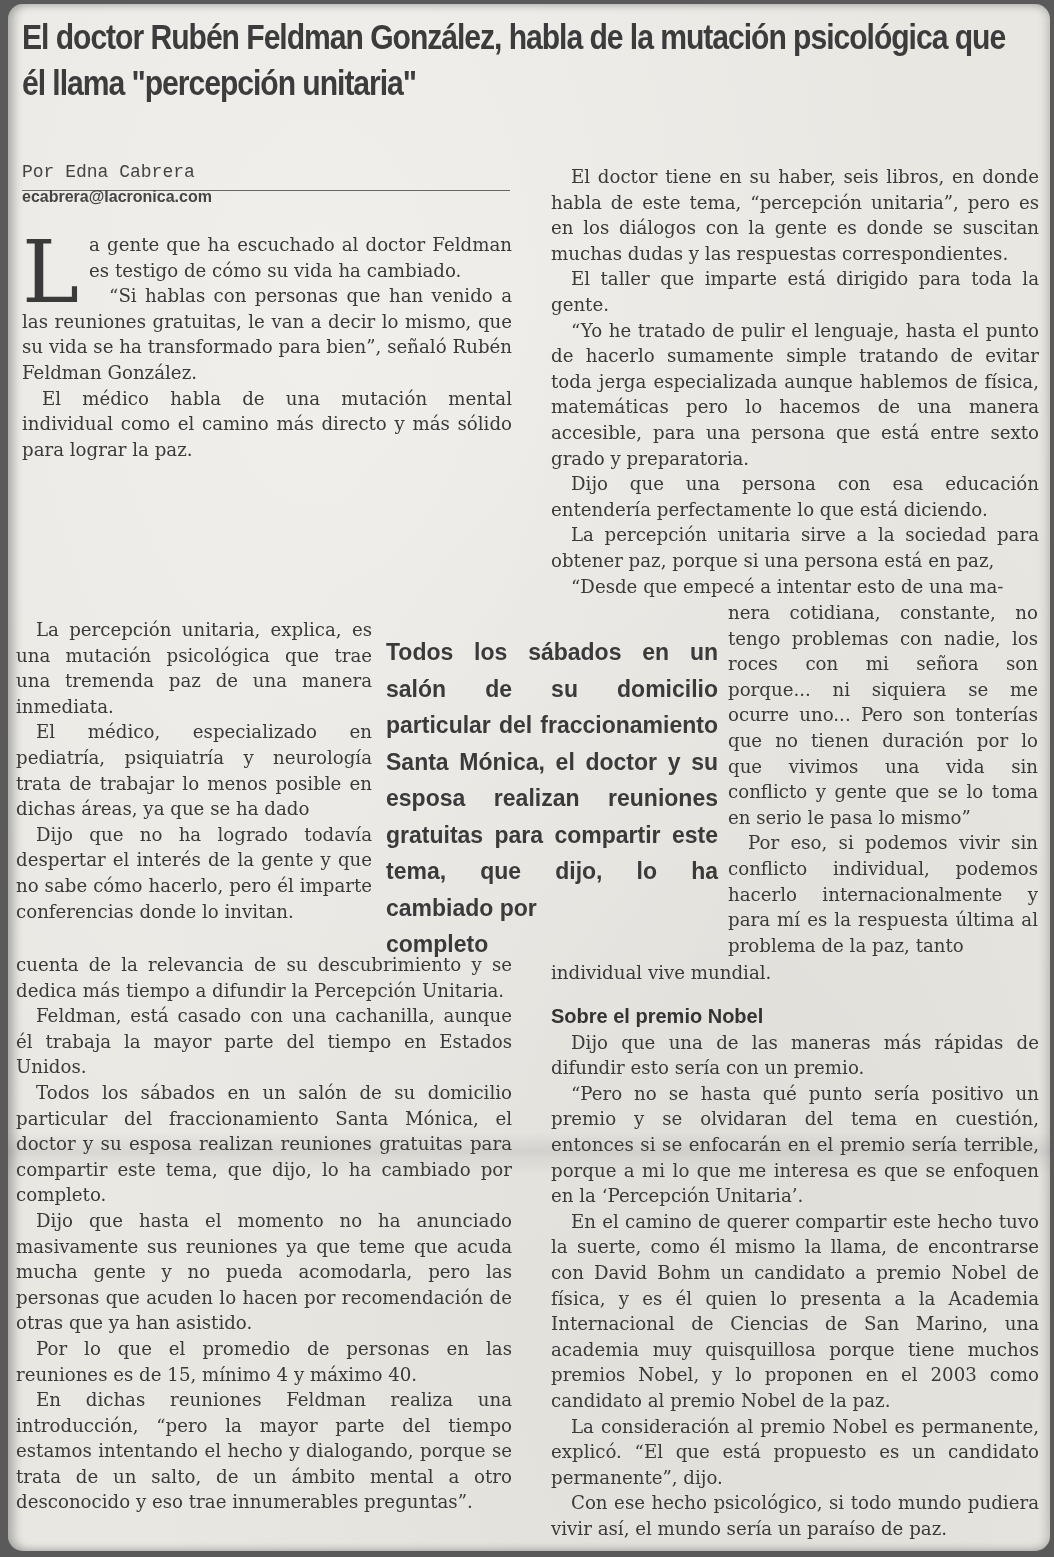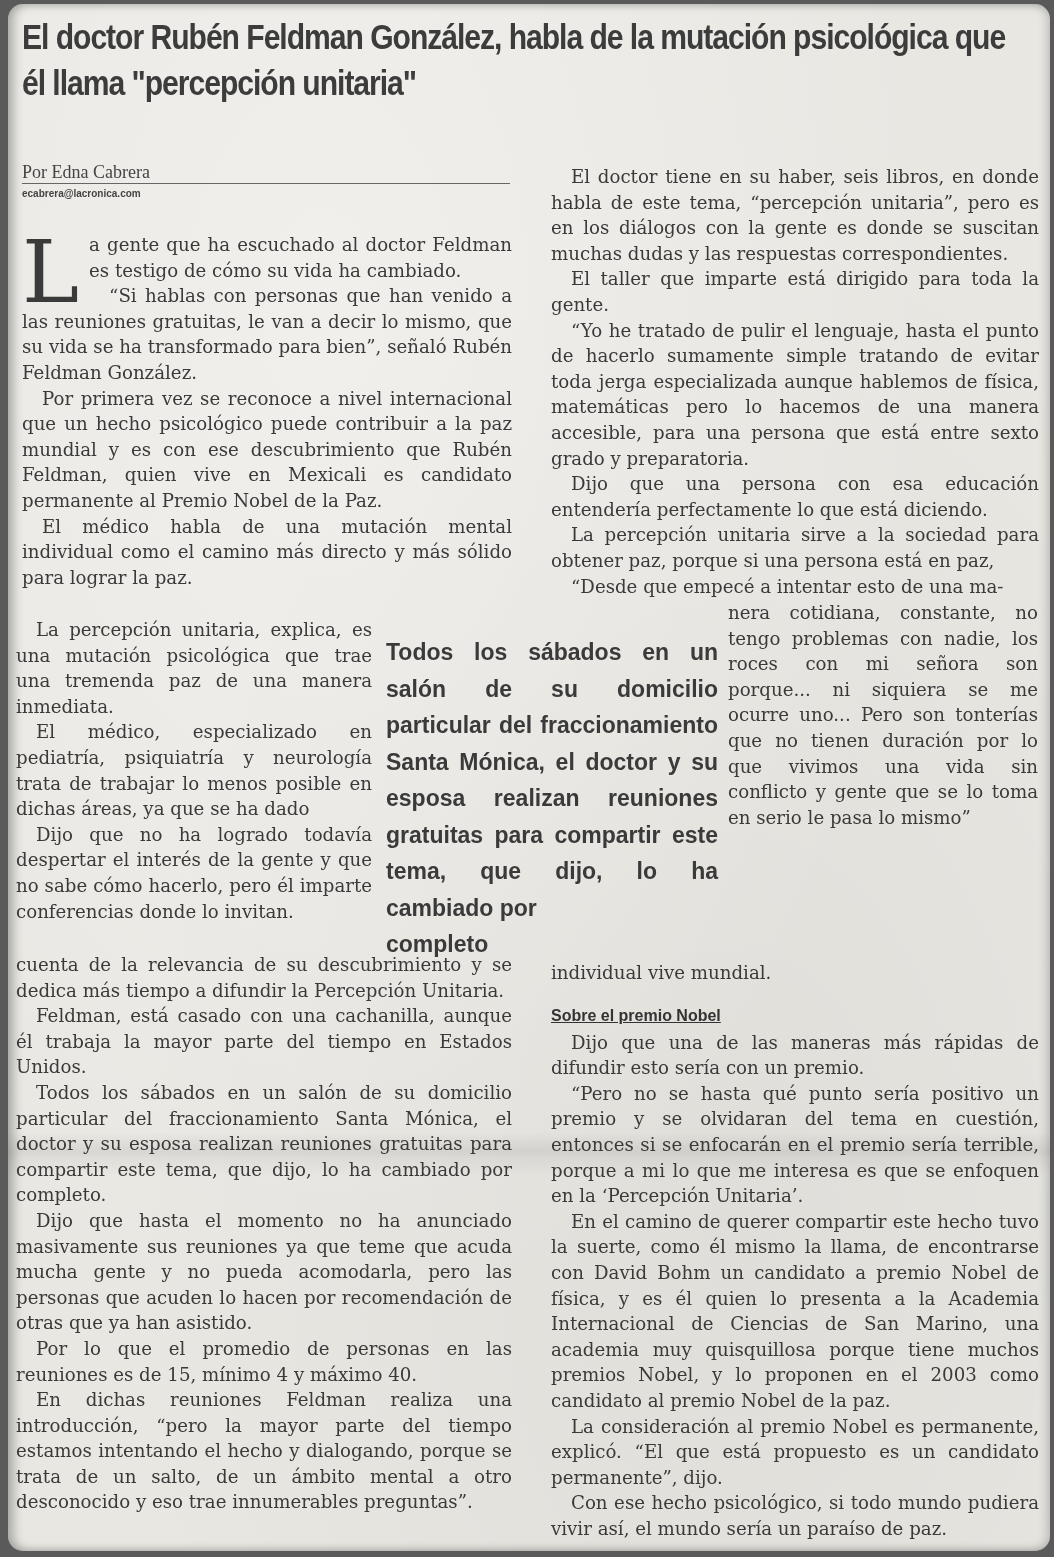--- a/index.html
+++ b/index.html
@@ -20,47 +20,47 @@
   }
   .headline {
     position:absolute; left:14px; top:10px; width:1000px;
     font-family:"Liberation Sans", sans-serif; font-weight:bold;
     font-size:35px; line-height:46px; color:#3c3c3c;
     letter-spacing:-1.2px; transform:scaleX(0.86); transform-origin:left top;
     width:1160px;
   }
   .byline {
     position:absolute; left:14px; top:158px; width:488px;
-    border-bottom:1px solid #666; padding-bottom:0;
-    font-family:Liberation Serif, serif; font-size:18px; color:#444;
+    border-bottom:1px solid #666; padding-bottom:8px;
+    font-family:Liberation Mono, monospace; font-size:18px; color:#444;
   }
   .email {
     position:absolute; left:14px; top:184px;
-    font-family:"Liberation Sans", sans-serif; font-weight:bold; font-size:10px; color:#444;
+    font-family:"Liberation Sans", sans-serif; font-weight:bold; font-size:16px; color:#444;
   }
   .col {
     position:absolute; color:#3a3a3a;
     font-size:18.2px; line-height:25.6px; text-align:justify;
   }
   .col p { margin:0; text-indent:20px; }
   .col p.noindent { text-indent:0; }
   .dropcap {
     float:left; font-size:86px; line-height:68px; margin:6px 10px 0 0;
     color:#3a3a3a; font-family:"DejaVu Serif", serif;
   }
   .pullquote {
     position:absolute; left:378px; top:630px; width:332px;
     font-family:"Liberation Sans", sans-serif; font-weight:bold;
     font-size:23px; line-height:36.5px; color:#3a3a3a; text-align:justify;
     text-align-last:left;
   }
   .pullquote .last { display:block; text-align:right; }
   .subhead {
     font-family:"Liberation Sans", sans-serif; font-weight:bold;
-    font-size:16px; line-height:28px; color:#333; margin:16px 0 0 0;text-decoration:underline;
+    font-size:20px; line-height:28px; color:#333; margin:16px 0 0 0;
   }
   .fold {
     position:absolute; left:0; top:1128px; width:1042px; height:44px;
     background:linear-gradient(180deg, rgba(0,0,0,0) 0%, rgba(60,60,60,0.10) 45%, rgba(60,60,60,0.06) 60%, rgba(0,0,0,0) 100%);
   }
 </style>
 </head>
 <body>
 
 <div class="page">
@@ -69,21 +69,20 @@
   <div class="headline">El doctor Rubén Feldman González, habla de la mutación psicológica que él llama "percepción unitaria"</div>
 
   <div class="byline">Por Edna Cabrera</div>
   <div class="email">ecabrera@lacronica.com</div>
 
   <div class="col" style="left:14px; top:228px; width:490px;">
     <p class="noindent">
       <span class="dropcap">L</span><span>a gente que ha escuchado al doctor Feldman es testigo de cómo su vida ha cambiado.</span>
     </p>
     <p>“Si hablas con personas que han venido a las reuniones gratuitas, le van a decir lo mismo, que su vida se ha transformado para bien”, señaló Rubén Feldman González.</p>
-    <p>Por primera vez se reconoce a nivel internacional que un hecho psicológico puede contribuir a la paz mundial y es con ese descubrimiento que Rubén Feldman, quien vive en Mexicali es candidato permanente al Premio Nobel de la Paz.</p>
     <p>El médico habla de una mutación mental individual como el camino más directo y más sólido para lograr la paz.</p>
   </div>
 
   <div class="col" style="left:8px; top:613px; width:356px;">
     <p>La percepción unitaria, explica, es una mutación psicológica que trae una tremenda paz de una manera inmediata.</p>
     <p>El médico, especializado en pediatría, psiquiatría y neurología trata de trabajar lo menos posible en dichas áreas, ya que se ha dado</p>
     <p>Dijo que no ha logrado todavía despertar el interés de la gente y que no sabe cómo hacerlo, pero él imparte conferencias donde lo invitan.</p>
   </div>
 
   <div class="pullquote">
@@ -104,20 +103,21 @@
     <p>El doctor tiene en su haber, seis libros, en donde habla de este tema, “percepción unitaria”, pero es en los diálogos con la gente es donde se suscitan muchas dudas y las respuestas correspondientes.</p>
     <p>El taller que imparte está dirigido para toda la gente.</p>
     <p>“Yo he tratado de pulir el lenguaje, hasta el punto de hacerlo sumamente simple tratando de evitar toda jerga especializada aunque hablemos de física, matemáticas pero lo hacemos de una manera accesible, para una persona que está entre sexto grado y preparatoria.</p>
     <p>Dijo que una persona con esa educación entendería perfectamente lo que está diciendo.</p>
     <p>La percepción unitaria sirve a la sociedad para obtener paz, porque si una persona está en paz,</p>
     <p>“Desde que empecé a intentar esto de una ma-</p>
   </div>
 
   <div class="col" style="left:720px; top:596px; width:310px;">
     <p class="noindent">nera cotidiana, constante, no tengo problemas con nadie, los roces con mi señora son porque... ni siquiera se me ocurre uno... Pero son tonterías que no tienen duración por lo que vivimos una vida sin conflicto y gente que se lo toma en serio le pasa lo mismo”</p>
+    <p>Por eso, si podemos vivir sin conflicto individual, podemos hacerlo internacionalmente y para mí es la respuesta última al problema de la paz, tanto</p>
   </div>
 
   <div class="col" style="left:543px; top:956px; width:488px;">
     <p class="noindent">individual vive mundial.</p>
     <div class="subhead">Sobre el premio Nobel</div>
     <p>Dijo que una de las maneras más rápidas de difundir esto sería con un premio.</p>
     <p>“Pero no se hasta qué punto sería positivo un premio y se olvidaran del tema en cuestión, entonces si se enfocarán en el premio sería terrible, porque a mi lo que me interesa es que se enfoquen en la ‘Percepción Unitaria’.</p>
     <p>En el camino de querer compartir este hecho tuvo la suerte, como él mismo la llama, de encontrarse con David Bohm un candidato a premio Nobel de física, y es él quien lo presenta a la Academia Internacional de Ciencias de San Marino, una academia muy quisquillosa porque tiene muchos premios Nobel, y lo proponen en el 2003 como candidato al premio Nobel de la paz.</p>
     <p>La consideración al premio Nobel es permanente, explicó. “El que está propuesto es un candidato permanente”, dijo.</p>
     <p>Con ese hecho psicológico, si todo mundo pudiera vivir así, el mundo sería un paraíso de paz.</p>

